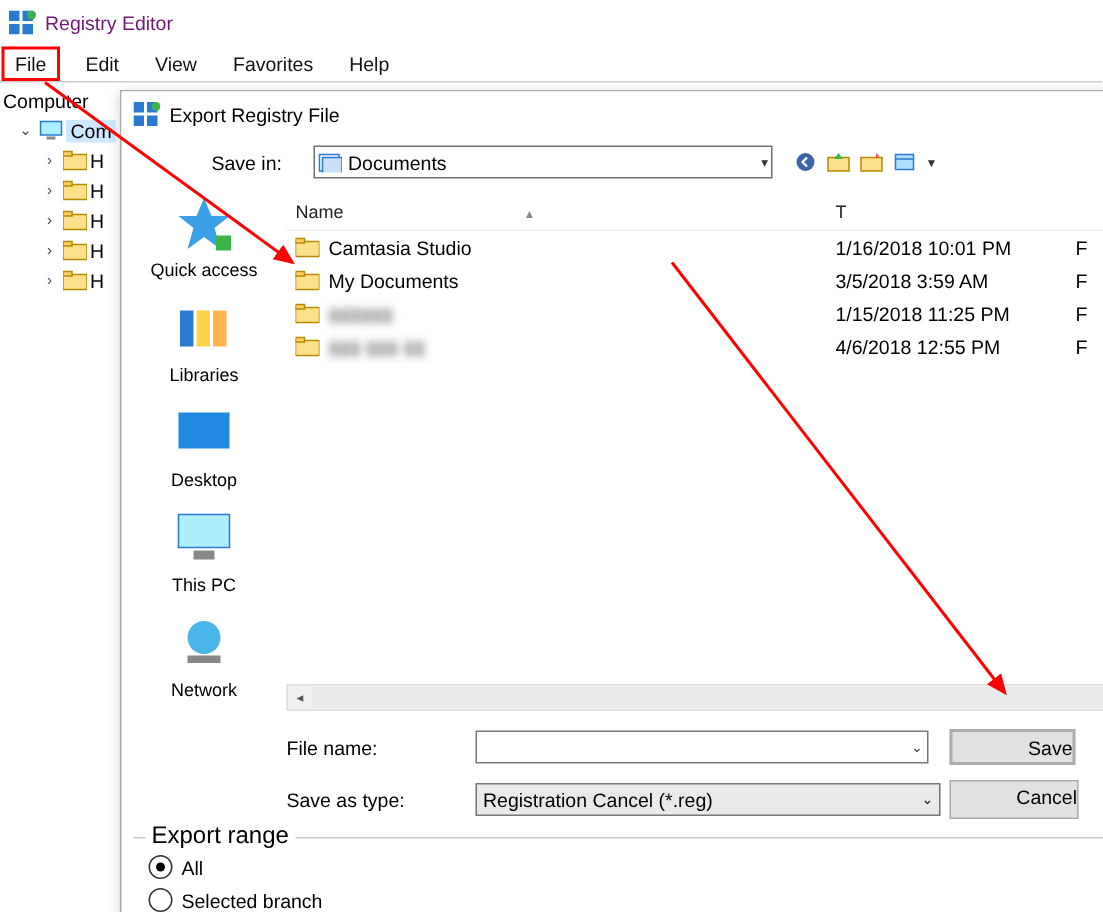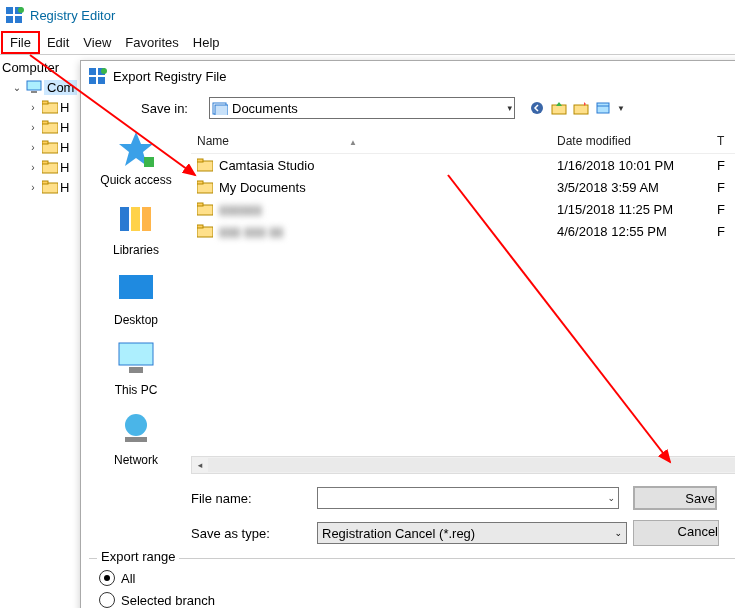--- a/index.html
+++ b/index.html
@@ -1,18 +1,18 @@
 <!DOCTYPE html>
 <html><head>
   <meta charset="utf-8">
   <style>
     body{margin:0;font:13px "Segoe UI",sans-serif;background:#fff;color:#000;width:735px;height:608px;overflow:hidden}
     .titlebar{display:flex;align-items:center;height:30px;padding:0 6px;gap:6px}
     .app-ico{width:18px;height:16px}
-    .menubar{display:flex;gap:0;padding-left:1px;height:24px;align-items:center}
+    .menubar{display:flex;gap:10px;padding-left:1px;height:24px;align-items:center}
     .menu-item{padding:2px 7px;color:#111}
     .hl-red{border:2px solid #f00;box-sizing:border-box}
     .tree{padding:2px 4px;font-size:13px}
     .tree-row{display:flex;align-items:center;height:20px;gap:2px}
     .caret{width:14px;text-align:center;color:#444;font-size:10px}
     .folder-ico,.pc-ico{width:16px;height:14px}
     .dlg{position:absolute;left:80px;top:60px;width:680px;height:560px;background:#fff;border:1px solid #aaa;box-shadow:0 2px 8px rgba(0,0,0,.2);z-index:5;display:flex;flex-direction:column}
     .dlg-title{display:flex;align-items:center;height:30px;padding:0 8px;gap:6px;background:#fff}
     .dlg-title .spacer{flex:1}
     .savein-row{display:flex;align-items:center;padding:6px 12px 10px 60px;gap:8px}
@@ -41,38 +41,38 @@
     .hscroll .btn{width:16px;text-align:center;font-size:9px;color:#555}
     .hscroll .track{flex:1;height:14px;background:#eaeaea}
     .bottom-grid{padding:12px 24px 8px 110px;display:grid;grid-template-columns:110px 300px 90px;row-gap:10px;column-gap:16px;align-items:center}
     .txtfield{border:1px solid #777;height:20px;width:100%;display:flex;align-items:center}
     .txtfield .arrow{margin-left:auto;font-size:9px;color:#333;padding-right:3px}
     .txtfield input{border:0;outline:0;width:100%;font:13px "Segoe UI";padding:0 2px}
     .dropdown{border:1px solid #777;background:#e9e9e9;height:20px;display:flex;align-items:center;padding:0 4px;width:100%}
     .dropdown .arrow{margin-left:auto;font-size:9px}
     .wbtn{width:84px;height:24px;background:#e1e1e1;border:1px solid #adadad;text-align:right;line-height:22px;font-size:13px}
     .export-range{border-top:1px solid #ccc;margin:4px 8px 0 8px;padding:8px 10px 10px 10px;position:relative}
-    .export-range .legend{position:absolute;top:-10px;left:8px;background:#fff;padding:0 4px;font-size:13px}
+    .export-range .legend{position:absolute;top:-10px;left:8px;background:#fff;padding:0 4px;font-size:16px}
     .radio-row{display:flex;align-items:center;gap:6px;height:22px}
     .radio{width:14px;height:14px;border:1px solid #333;border-radius:50%;display:inline-flex;align-items:center;justify-content:center}
     .radio.checked::after{content:"";width:6px;height:6px;background:#000;border-radius:50%}
     .anno{position:absolute;pointer-events:none;z-index:10}
   </style>
 </head>
 <body>
 
 <div class="titlebar">
   <svg class="app-ico" viewBox="0 0 18 16">
       <rect x="0" y="0" width="7" height="7" fill="#2a7ad2"></rect>
       <rect x="9" y="0" width="7" height="7" fill="#2a7ad2"></rect>
       <rect x="0" y="9" width="7" height="7" fill="#2a7ad2"></rect>
       <rect x="9" y="9" width="7" height="7" fill="#2a7ad2"></rect>
       <circle cx="15" cy="3" r="3" fill="#3bb54a"></circle>
     </svg>
-  <span style="color:#0369a1">Registry Editor</span>
+  <span style="color:#701a75">Registry Editor</span>
 </div>
 <div class="menubar">
   <span class="menu-item hl-red">File</span>
   <span class="menu-item">Edit</span>
   <span class="menu-item">View</span>
   <span class="menu-item">Favorites</span>
   <span class="menu-item">Help</span>
 </div>
 <div style="height:1px;background:#ccc"></div>
 <div class="tree">
@@ -211,21 +211,20 @@
             <circle cx="21" cy="16" r="11" fill="#4ab5e8"></circle>
             <rect x="10" y="28" width="22" height="5" fill="#888"></rect>
           </svg>
         <span>Network</span>
       </div>
     </div>
 
     <div class="filelist">
       <div class="fl-head">
         <div class="col-name"><span>Name</span><span class="sort">▲</span></div>
-        <div class="col-date">Date modified</div>
         <div class="col-type">T</div>
       </div>
       <div class="fl-rows" id="fl-rows">
           <div class="fl-row">
             <div class="col-name">
               <svg class="folder-ico" viewBox="0 0 16 14">
                 <rect x="0" y="3" width="16" height="10" fill="#ffe08a" stroke="#b58900"></rect>
                 <rect x="0" y="1" width="6" height="3" fill="#ffd060" stroke="#b58900"></rect>
               </svg>
               <span class="">Camtasia Studio</span>

